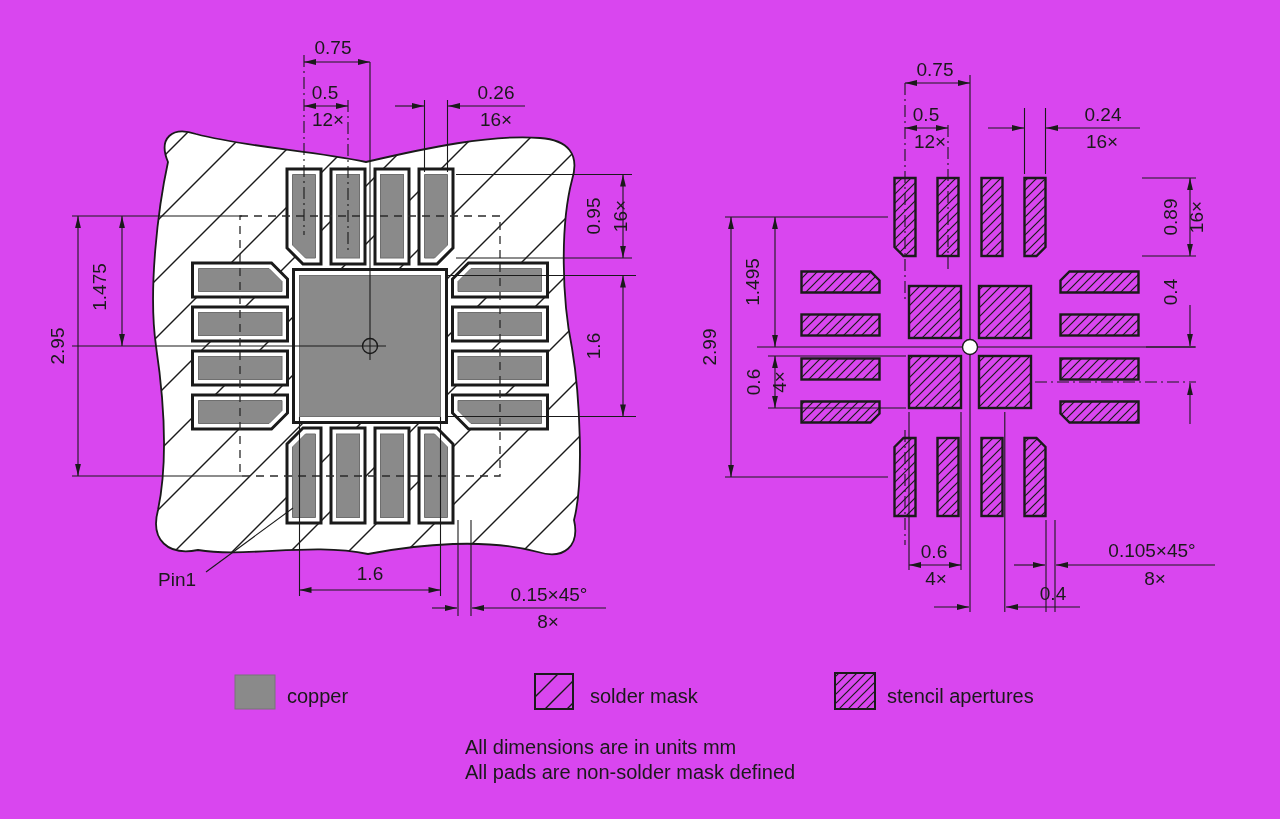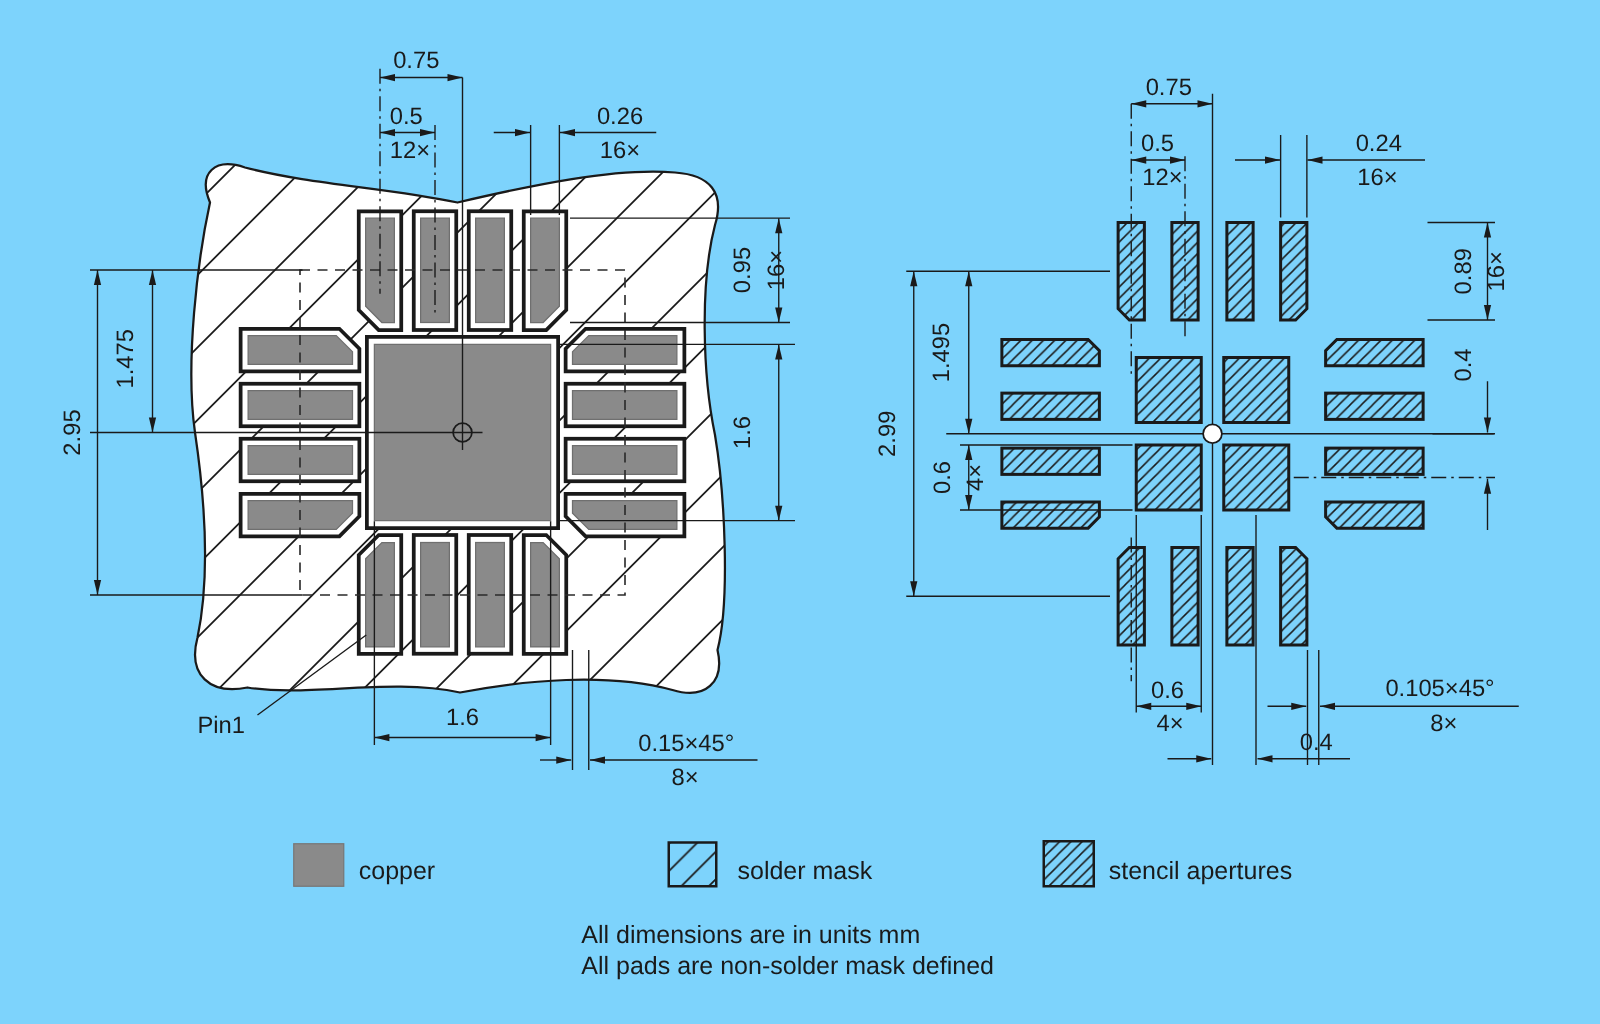--- a/index.html
+++ b/index.html
@@ -1,16 +1,16 @@
 <!DOCTYPE html>
 <html><head>
 <meta charset="utf-8">
 <style>
   html,body{margin:0;padding:0;background:#ffffff;}
-  .page{position:relative;width:1280px;height:819px;background:#7dd3fc;overflow:hidden;
+  .page{position:relative;width:1280px;height:819px;background:#d946ef;overflow:hidden;
         font-family:"Liberation Sans", sans-serif;}
   svg{display:block;}
   text{font-family:"Liberation Sans", sans-serif;fill:#1a1a1a;}
   .dim{font-size:19px;}
   .note{font-size:20px;}
   .leg{font-size:20px;}
 </style>
 </head>
 <body>
 

